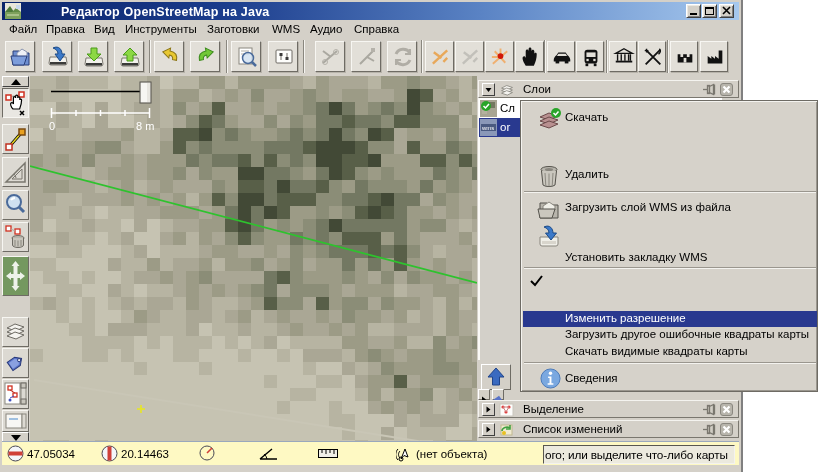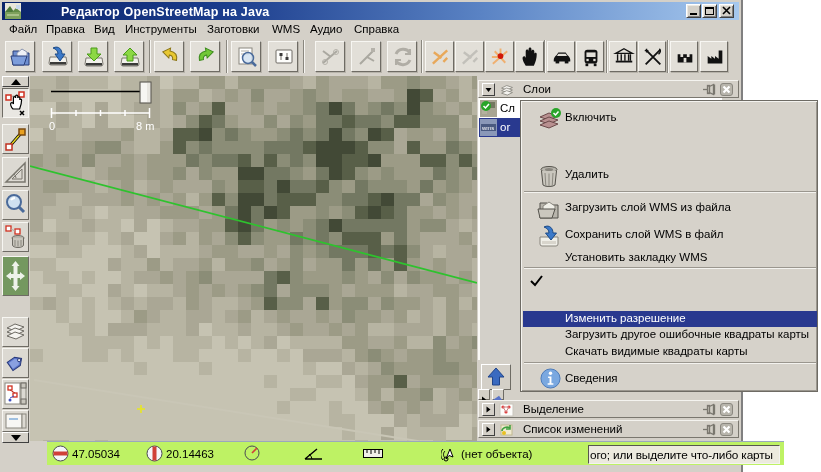--- a/index.html
+++ b/index.html
@@ -34,21 +34,21 @@
 
 #map { position:absolute; left:30px; top:76px; width:447px; height:365px; overflow:hidden; }
 
 .phead { position:absolute; left:478px; width:261px; height:18px; background:#d4d0c8;
   border:1px solid; border-color:#f4f3ef #7a776f #7a776f #f4f3ef; font-size:11.5px; }
 .phead .ttl { position:absolute; left:44px; top:2px; color:#000; }
 .pbtn { position:absolute; top:2px; left:3px; width:13px; height:13px; background:#d4d0c8;
   border:1px solid; border-color:#fff #404040 #404040 #fff; }
 .pin, .pclose { position:absolute; top:2px; width:13px; height:13px; }
 
-#status { position:absolute; left:2px; top:441px; width:737px; height:24px; background:#bef264; border-top:1px solid #9aa8bc; font-size:11.5px; color:#000;margin-left:45px; }
+#status { position:absolute; left:2px; top:441px; width:737px; height:24px; background:#fef9c3; border-top:1px solid #9aa8bc; font-size:11.5px; color:#000; }
 #status .lbl { position:absolute; top:6px; }
 #stext { position:absolute; left:541px; top:3px; width:192px; height:19px; background:#eceade;
   border:1px solid; border-color:#58564f #f4f3ef #f4f3ef #58564f; font-size:11.8px; padding:2px 1px 0 1px; white-space:nowrap; letter-spacing:-0.15px; overflow:hidden; }
 
 #popup { position:absolute; left:520px; top:100px; width:298px; height:292px; background:#d6d2ca;
   border:1px solid #6e6b64; box-shadow:inset 1px 1px 0 #f4f3ef, inset -1px -1px 0 #9a968e; font-size:11.5px; color:#000; }
 .mi { position:absolute; left:2px; width:294px; white-space:nowrap; }
 .mi .mtx { position:absolute; left:42px; top:50%; margin-top:-7px; }
 .msep { position:absolute; left:3px; width:292px; height:2px; border-top:1px solid #9a968e; border-bottom:1px solid #f4f3ef; }
 .mhl { background:#29398f; color:#fff; }
@@ -982,21 +982,21 @@
 
 <div id="popup">
  <div class="mi" style="top:2px;height:30px">
   <svg class="micon" viewBox="0 0 26 24">
    <path d="M4 10 l9 -4 9 3 -9 4 z" fill="#b89090" stroke="#6b4a4a"></path>
    <path d="M4 14 l9 -4 9 3 -9 4 z" fill="#b89090" stroke="#6b4a4a"></path>
    <path d="M4 18 l9 -4 9 3 -9 4 z" fill="#b89090" stroke="#6b4a4a"></path>
    <circle cx="20" cy="6" r="5" fill="#2aa52a"></circle>
         <path d="M17.5 6 l2 2 3 -3.5" stroke="#fff" stroke-width="1.5" fill="none"></path>
       </svg>
-  <span class="mtx">Включить</span>
+  <span class="mtx">Скачать</span>
     </div>
  <div class="mi" style="top:60px;height:28px">
   <svg class="micon" viewBox="0 0 26 24">
    <ellipse cx="13" cy="5.5" rx="8" ry="3" fill="#b8b5ac" stroke="#55534c"></ellipse>
    <ellipse cx="13" cy="5.5" rx="4" ry="1.5" fill="#8a877f"></ellipse>
    <path d="M5.5 7 l1.5 14 a6.5 2.5 0 0 0 12 0 L20.5 7" fill="#cac7be" stroke="#55534c"></path>
    <path d="M9 9 l0.8 13 M13 9.5 v13 M17 9 l-0.8 13" stroke="#8a877f"></path>
       </svg>
   <span class="mtx">Удалить</span>
     </div>
@@ -1008,21 +1008,20 @@
    <path d="M2 12 h17 l-3 9 H4 z" fill="#cac7be" stroke="#55534c"></path>
       </svg>
   <span class="mtx">Загрузить слой WMS из файла</span>
     </div>
  <div class="mi" style="top:120px;height:27px">
   <svg class="micon" viewBox="0 0 26 24">
    <path d="M4 13 h18 v7 a2 2 0 0 1 -2 2 H6 a2 2 0 0 1 -2 -2 z" fill="#f0efe8" stroke="#8a877f"></path>
    <rect x="6" y="17" width="14" height="3" fill="#d8d5cc"></rect>
    <path d="M8 3 c6 -3 9 2 9 6 l3.5 0 -5.5 7 -5.5 -7 3.5 0 c0 -3 -2 -5 -5 -6 z" fill="#3b79c9" stroke="#1c4a86"></path>
       </svg>
-  <span class="mtx">Сохранить слой WMS в файл</span>
     </div>
  <div class="mi" style="top:147px;height:19px">
       <span class="mtx">Установить закладку WMS</span>
     </div>
  <div class="msep" style="top:166px"></div>
  <div class="mi" style="top:171px;height:16px">
   <svg class="abs" style="left:6px;top:3px" width="14" height="12">
         <path d="M2 6 l4 4 7 -9" stroke="#000" stroke-width="2" fill="none"></path>
       </svg>
     </div>

